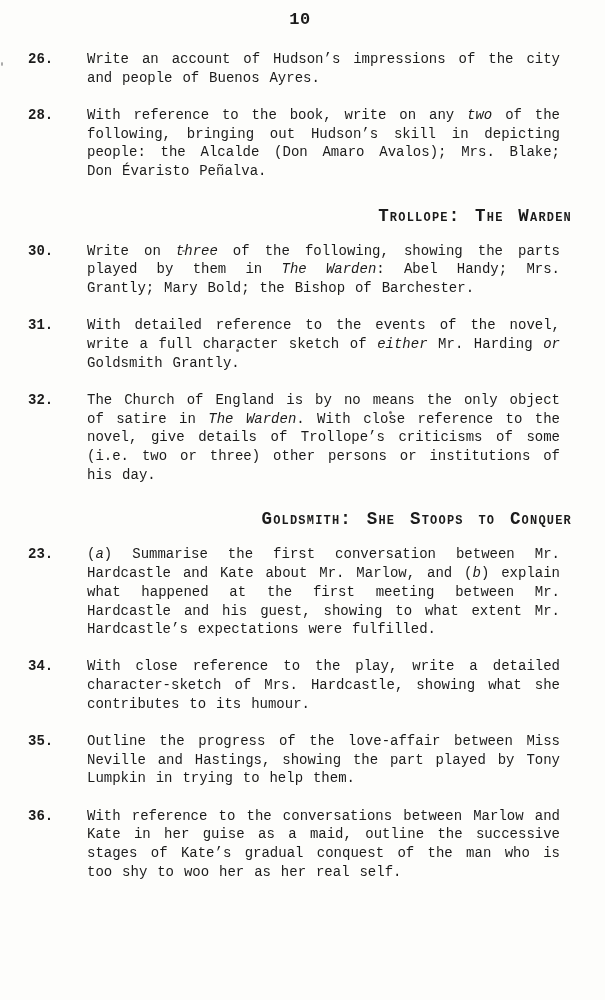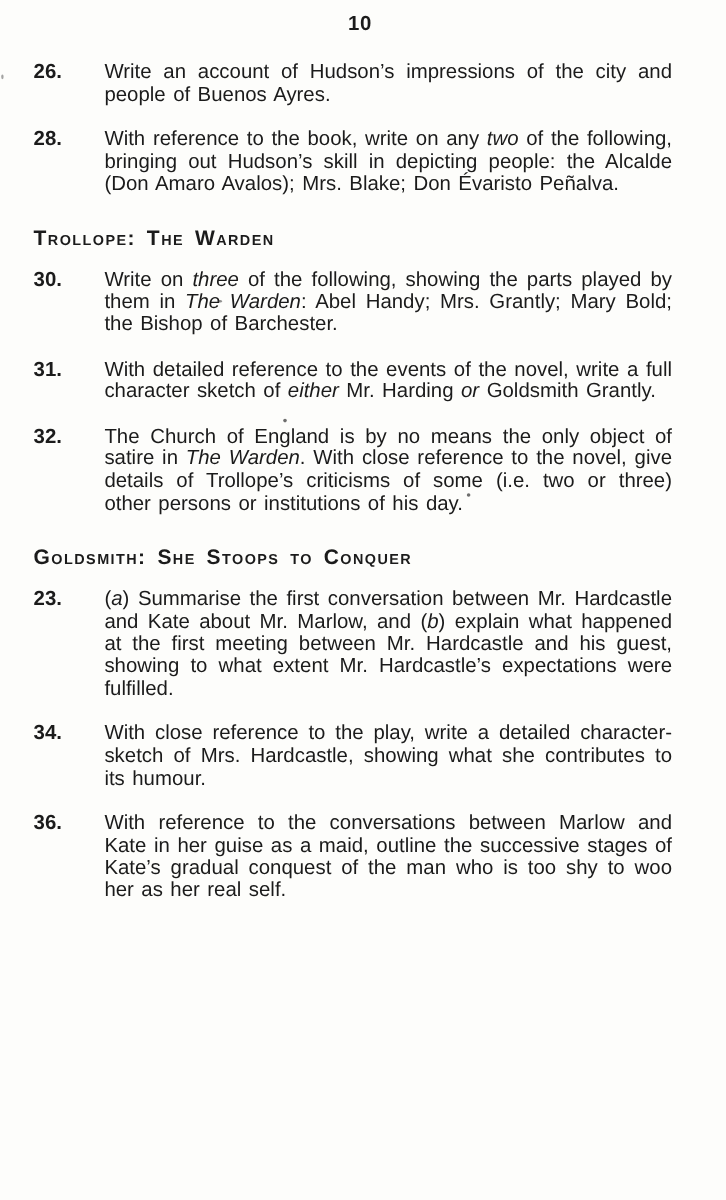--- a/index.html
+++ b/index.html
@@ -7,52 +7,52 @@
 
   .page {
     position: relative;
     width: 605px;
     height: 1000px;
     box-sizing: border-box;
     padding: 10px 33px 0 28px;
     overflow: hidden;
     background: #fdfdfb;
     color: #1b1b1b;
-    font-family: Liberation Sans, sans-serif;
+    font-family: Liberation Mono, monospace;
   }
 
   .page-head { text-align: center; margin: 0 0 21px 0; }
   .page-num {
     font-size: 17px;
     font-weight: bold;
     letter-spacing: 0.5px;
   }
 
   .question {
     position: relative;
     padding-left: 47px;
     margin: 0 0 18.5px 0;
-    font-size: 17px;
+    font-size: 14px;
     line-height: 18.7px;
   }
   .qnum {
     position: absolute;
     left: 0;
     top: 0;
     font-weight: bold;
   }
   .qtext {
     margin: 12px;
     text-align: justify;
     word-spacing: 1.5px;
   }
   .qtext em { font-style: italic; }
 
   .heading {
-    text-align: left;
+    text-align: right;
     font-variant: small-caps;
     font-weight: bold;
     font-size: 17.5px;
     line-height: 19px;
     letter-spacing: 1.2px;
     word-spacing: 3px;
     margin: 26px 0 16px 0;
   }
 
   .speck {
@@ -98,20 +98,24 @@
       <div class="heading">Goldsmith: She Stoops to Conquer</div>
       <div class="question">
         <span class="qnum">23.</span>
         <p class="qtext"><span>(</span><em>a</em><span>) Summarise the first conversation between Mr. Hardcastle and Kate about Mr. Marlow, and (</span><em>b</em><span>) explain what happened at the first meeting between Mr. Hardcastle and his guest, showing to what extent Mr. Hardcastle’s expectations were fulfilled.</span></p>
       </div>
       <div class="question">
         <span class="qnum">34.</span>
         <p class="qtext"><span>With close reference to the play, write a detailed character-sketch of Mrs. Hardcastle, showing what she contributes to its humour.</span></p>
       </div>
       <div class="question">
+        <span class="qnum">35.</span>
+        <p class="qtext"><span>Outline the progress of the love-affair between Miss Neville and Hastings, showing the part played by Tony Lumpkin in trying to help them.</span></p>
+      </div>
+      <div class="question">
         <span class="qnum">36.</span>
         <p class="qtext"><span>With reference to the conversations between Marlow and Kate in her guise as a maid, outline the successive stages of Kate’s gradual conquest of the man who is too shy to woo her as her real self.</span></p>
       </div>
     </main>
 
   <div class="speck s1"></div>
   <div class="speck s2"></div>
   <div class="speck s3"></div>
   <div class="speck s4"></div>
 </div>

